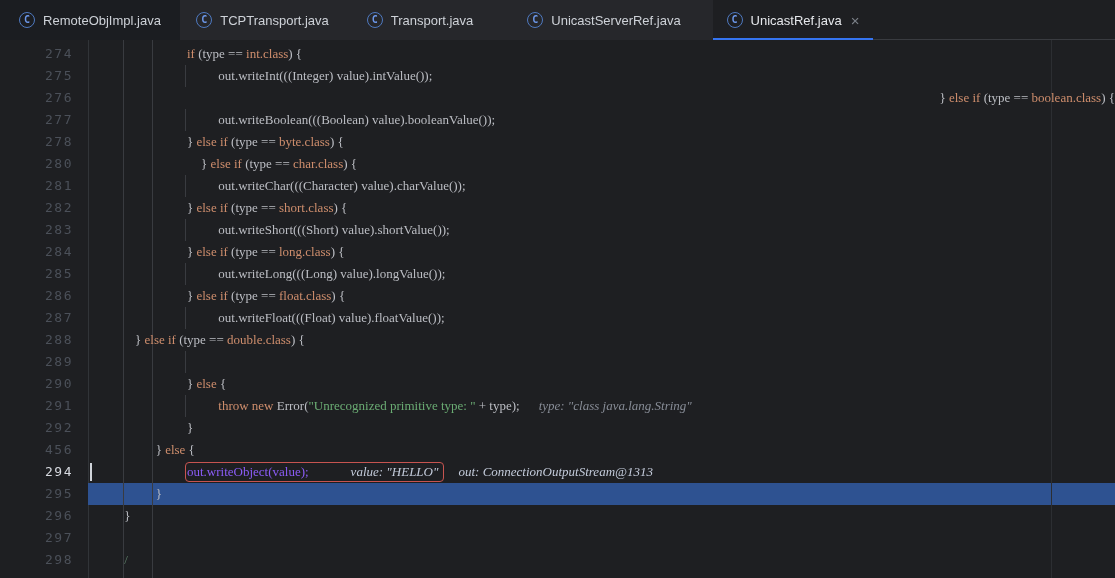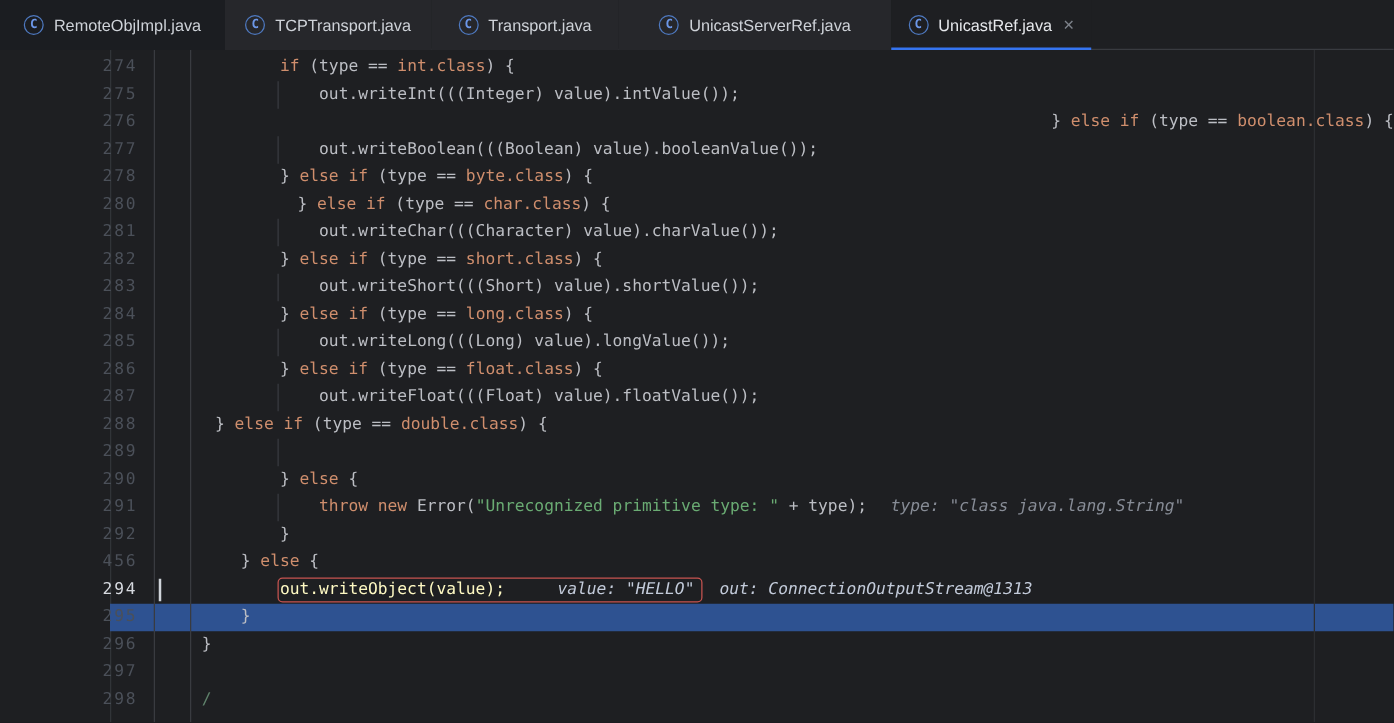--- a/index.html
+++ b/index.html
@@ -28,31 +28,31 @@
     font-family:"DejaVu Sans Mono", monospace; font-size:13px; }
   .vguide { position:absolute; top:0; bottom:0; width:1px; }
   #gutter-border { left:88px; background:#313438; z-index:0; }
   #guide-4  { left:123px; background:#393B40; z-index:2; }
   #guide-8  { left:152px; background:#393B40; z-index:2; }
   #margin-guide { left:1051px; background:#2C2E32; z-index:2; }
   #exec-band { position:absolute; left:88px; right:0; height:22px;
     background:var(--execline); z-index:1; }
 
   #rows { position:absolute; left:0; top:3px; width:1115px; z-index:3; }
-  .row { display:flex; height:22px; line-height:22px; position:relative;margin-left:37px; }
+  .row { display:flex; height:22px; line-height:22px; position:relative; }
   .lnum { flex:0 0 88px; text-align:right; padding-right:15px; color:#4B5059;
     letter-spacing:1.5px; font-size:13px; }
   .row.exec .lnum { color:#D7DAE0; }
-  .codearea { flex:1; white-space:pre; position:relative; }
+  .codearea { flex:1; white-space:pre; position:relative;font-family:Liberation Serif, serif; }
   .guide-seg { position:absolute; left:97px; top:0; bottom:0; width:1px;
     background:#393B40; }
 
   .k  { color:var(--kw); }
   .p  { color:var(--fg); }
-  .pb { color:#fef9c3; }
+  .pb { color:#8b5cf6; }
   .s  { color:var(--str); }
   .cm { color:#5F826B; }
   .h  { color:#878C96; font-style:italic; }
   .hb { color:#C3CBDA; font-style:italic; }
 
   .dbg-box { border:1px solid var(--err); border-radius:4px;
     padding:1px 5px 2px 1px; margin-left:-2px; }
   #caret { position:absolute; left:90px; top:2px; width:2px; height:18px;
     background:#D0D4DA; z-index:4; }
 </style>

